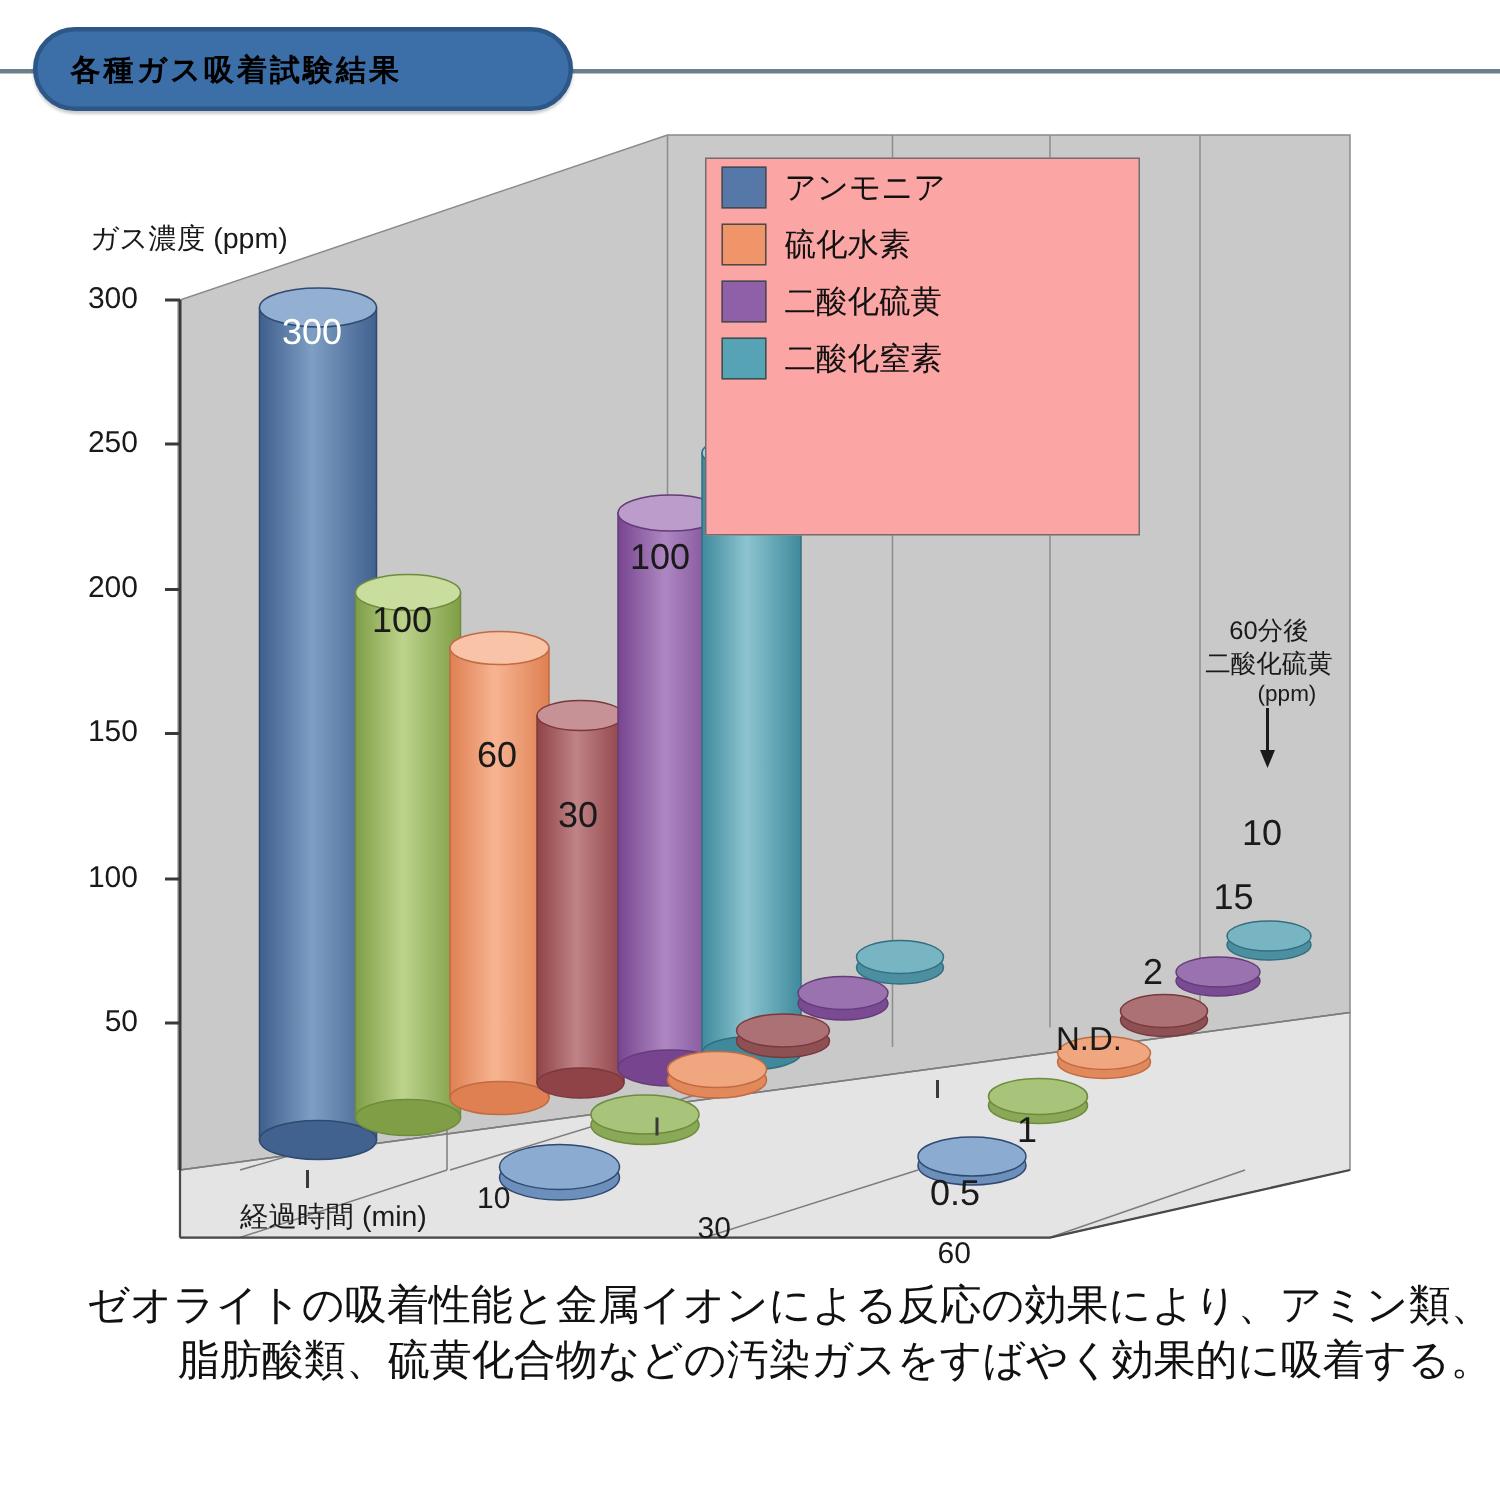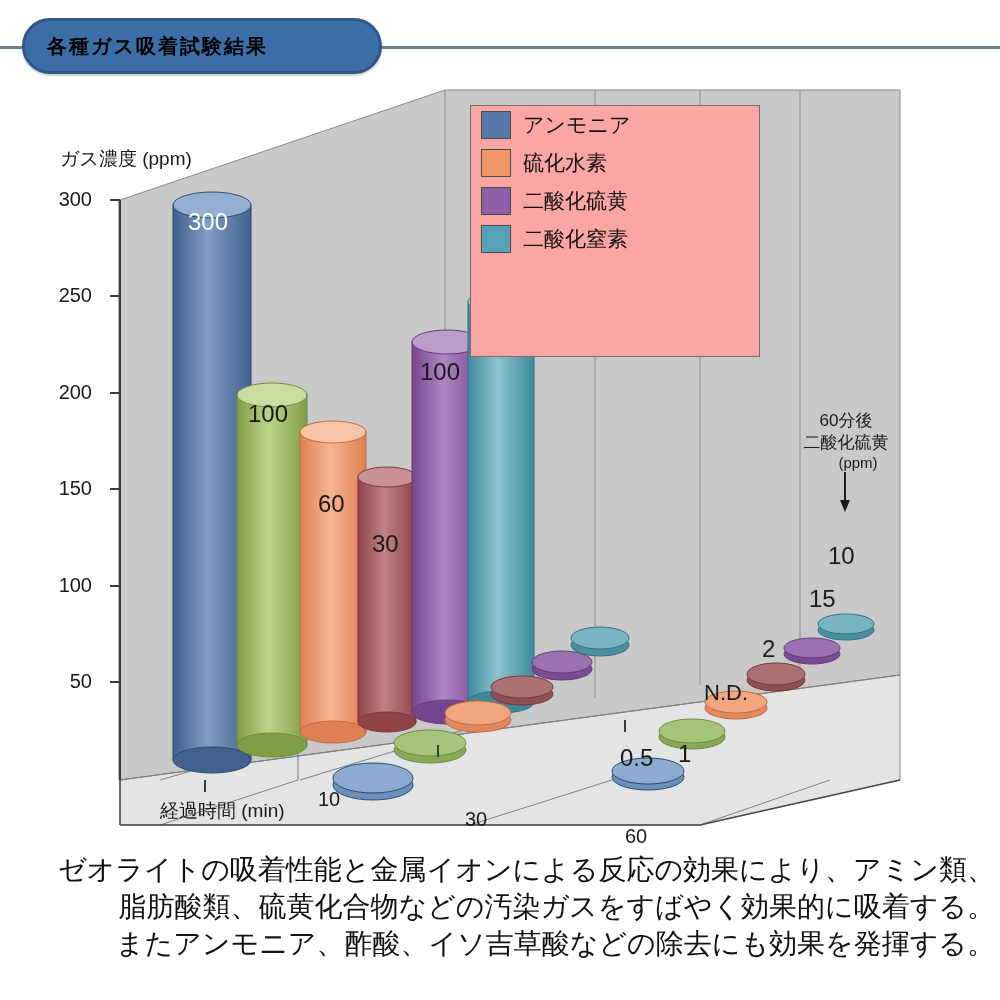--- a/index.html
+++ b/index.html
@@ -248,21 +248,21 @@
     <div class="xtick" style="left:465px;top:728px;">30</div>
     <div class="xtick" style="left:625px;top:745px;">60</div>
 
     <div class="vlabel" style="left:188px;top:128px;color:#ffffff;">300</div>
     <div class="vlabel" style="left:248px;top:320px;">100</div>
     <div class="vlabel" style="left:318px;top:410px;">60</div>
     <div class="vlabel" style="left:372px;top:450px;">30</div>
     <div class="vlabel" style="left:420px;top:278px;">100</div>
     <div class="vlabel" style="left:478px;top:232px;">100</div>
 
-    <div class="vlabel" style="left:620px;top:664px;">0.5</div>
+    <div class="vlabel" style="left:620px;top:702px;">0.5</div>
     <div class="vlabel" style="left:678px;top:660px;">1</div>
     <div class="vlabel small" style="left:704px;top:600px;">N.D.</div>
     <div class="vlabel" style="left:762px;top:555px;">2</div>
     <div class="vlabel" style="left:792px;top:505px;margin-left:17px;">15</div>
     <div class="vlabel" style="left:828px;top:462px;">10</div>
 
     <div class="note" style="left:790px;top:330px;width:112px;">60分後</div>
     <div class="note" style="left:783px;top:352px;width:126px;">二酸化硫黄</div>
     <div class="note" style="left:823px;top:374px;width:70px;font-size:15px;">(ppm)</div>
 
@@ -283,16 +283,15 @@
         <span class="legend-swatch" style="background:#56a3b5;"></span>
         <span class="legend-label">二酸化窒素</span>
       </div>
     </div>
 
   </div>
 
   <div class="caption">
     <div>ゼオライトの吸着性能と金属イオンによる反応の効果により、アミン類、</div>
     <div>脂肪酸類、硫黄化合物などの汚染ガスをすばやく効果的に吸着する。</div>
-    <div>またアンモニア、酢酸、イソ吉草酸などの除去にも効果を発揮する。</div>
   </div>
 
 </div>
 
 </body></html>

